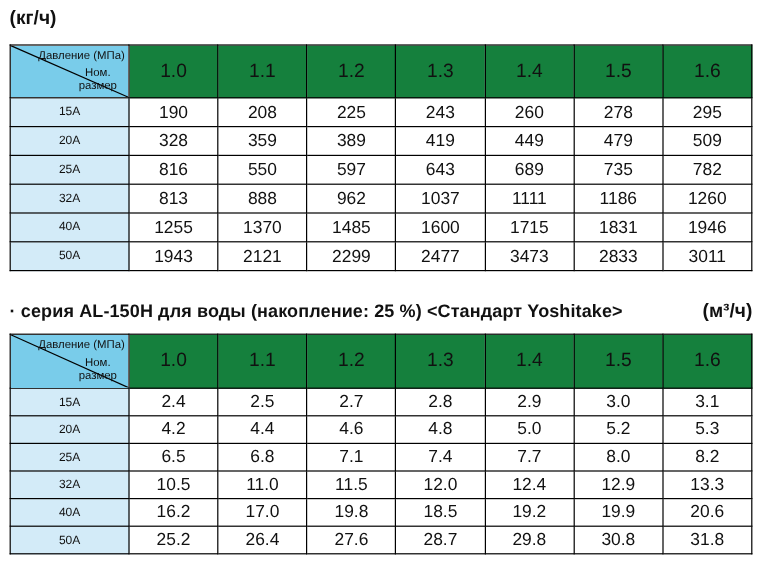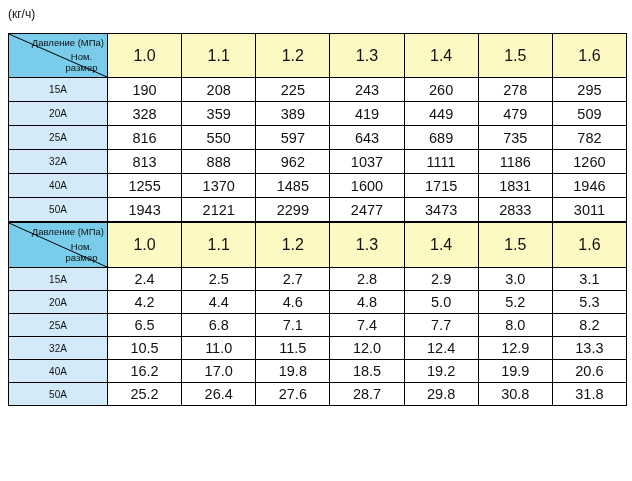--- a/index.html
+++ b/index.html
@@ -2,21 +2,21 @@
 <html><head>
 <meta charset="utf-8">
 <style>
   * { box-sizing: border-box; }
   html, body { margin: 0; padding: 0; background: #ffffff; }
   body { font-family: "Liberation Sans", "DejaVu Sans", sans-serif; color: #111; }
   .page { width: 632px; height: 481px; background: #fff; padding: 5px 5px 0 8px; overflow: hidden; }
 
   .title-row { display: flex; justify-content: space-between; align-items: baseline; width: 619px; }
   .section-title { font-size: 15px; font-weight: bold; margin: 0; letter-spacing: 0.1px; white-space: nowrap; }
-  .unit-label { font-size: 12px; font-weight: normal; white-space: nowrap; }
+  .unit-label { font-size: 16px; font-weight: bold; white-space: nowrap; }
 
   .title-row.first { margin-top: 2px; margin-bottom: 12px; }
   .title-row.second { margin-top: 25px; margin-bottom: 9px; }
 
   table.spec-table {
     border-collapse: collapse;
     table-layout: fixed;
     width: 619px;
     border: 1.5px solid #000;
   }
@@ -27,21 +27,21 @@
     padding: 0;
     font-weight: normal;
   }
   table.spec-table col.size-col { width: 99px; }
 
   thead tr { height: 44px; border-radius: 19px; }
   .t2 thead tr { height: 45px; }
   .t1 tbody tr { height: 24px; }
   .t2 tbody tr { height: 23px; }
 
-  thead th { background: #fef9c3; font-size: 16px; }
+  thead th { background: #15803d; font-size: 16px; }
   tbody th { background: #D3EBF8; font-size: 10px; }
   tbody td { background: #ffffff; font-size: 14.5px; }
 
   th.corner { position: relative; background: #79CCEA; }
   th.corner svg.diag { position: absolute; left: 0; top: 0; width: 100%; height: 100%; display: block; }
   th.corner svg.diag line { stroke: #000; stroke-width: 1; }
   .corner-top { position: absolute; top: 3px; right: 3px; font-size: 9.5px; }
   .corner-bottom { position: absolute; bottom: 4px; left: 3px; font-size: 9.5px; padding-left: 44px; }
 
   .footnote { margin-top: 4px; font-size: 13.5px; white-space: nowrap; }
@@ -148,20 +148,24 @@
           <td>2121</td>
           <td>2299</td>
           <td>2477</td>
           <td>3473</td>
           <td>2833</td>
           <td>3011</td>
         </tr>
       </tbody>
   </table>
 
+  <div class="title-row second">
+    <h2 class="section-title">· серия AL-150Н для воды (накопление: 25 %) &lt;Стандарт Yoshitake&gt;</h2>
+    <span class="unit-label">(м³/ч)</span>
+  </div>
 
   <table class="spec-table t2">
     <colgroup>
       <col class="size-col">
       <col>
         <col>
         <col>
         <col>
         <col>
         <col>

